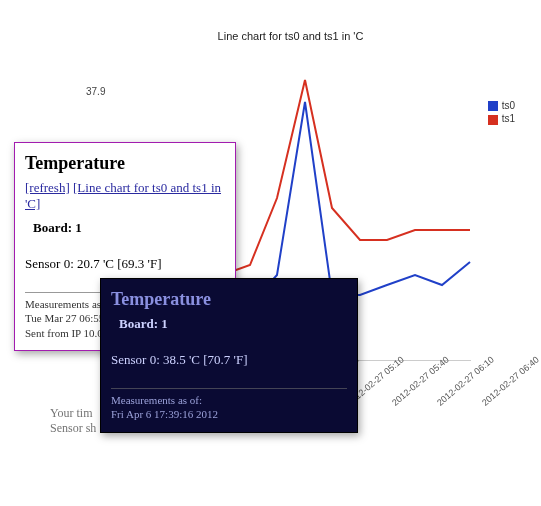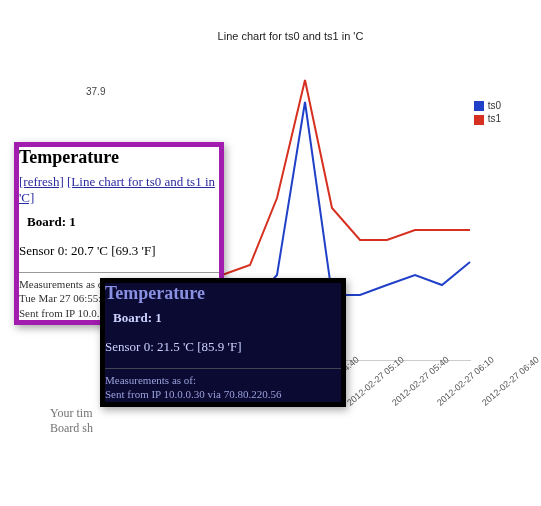--- a/index.html
+++ b/index.html
@@ -1,33 +1,33 @@
 <!DOCTYPE html>
 <html><head>
 <meta charset="utf-8">
 <style>
 html,body{margin:0;padding:0;font-family:Georgia,"Times New Roman",serif;background:#fff;width:541px;height:506px;overflow:hidden}
 .stage{position:relative;width:541px;height:506px}
 .chart-area{position:absolute;left:60px;top:30px;right:20px;height:420px}
 .chart-title{font:11px Arial,sans-serif;text-align:center;color:#222}
 .ytick{position:absolute;font:10px Arial,sans-serif;color:#444}
-.legend{position:absolute;right:20px;top:70px;font:10px Arial,sans-serif;color:#333}
+.legend{position:absolute;right:6px;top:70px;font:10px Arial,sans-serif;color:#333}
 .legend .sw{display:inline-block;width:10px;height:10px;margin-right:4px;vertical-align:middle}
 .legend .row{margin-bottom:2px}
 .sw.blue{background:#2040c8}
 .sw.red{background:#d63020}
 .xlabels{position:absolute;left:0;top:330px;width:100%;height:80px}
 .xl{position:absolute;font:9px Arial,sans-serif;color:#555;transform:rotate(-40deg);transform-origin:left top;white-space:nowrap}
 .axis-bottom{position:absolute;left:80px;right:50px;top:330px;border-top:1px solid #ccc}
-.card{position:absolute;background:#fff;border:5px solid #a21caf;box-shadow:2px 3px 8px rgba(0,0,0,.35)}
+.card{position:absolute;background:#fff;border:1px solid #a21caf;padding:10px;box-shadow:2px 3px 8px rgba(0,0,0,.35)}
 .card h3{font:bold 18px Georgia,serif;margin:0 0 6px;color:#000}
 .card .links{font:13px Georgia,serif;margin:4px 0 8px}
 .card .links a,.card .links span.lnk{color:#2a2aa0;text-decoration:underline;cursor:pointer}
 .card .brd{font:bold 13px Georgia,serif;margin:6px 8px}
-.card .sens{font:13px Georgia,serif;margin:13px 0}
+.card .sens{font:13px Georgia,serif;margin:20px 0}
 .card hr{border:none;border-top:1px solid #999;margin:8px 0 4px}
 .card .finetext{font:11px Georgia,serif;color:#333;line-height:1.3}
 .card.blackish{background:#0a0a33;border-color:#000;color:#9aa0e6}
 .card.blackish h3{color:#8a90e0}
 .card.blackish .links span.lnk{color:#b8beff}
 .card.blackish .brd,.card.blackish .sens{color:#cdd2ff}
 .card.blackish .finetext{color:#9aa0d8}
 .card.blackish hr{border-top:1px solid #445}
 .bgnote{position:absolute;left:50px;bottom:70px;font:12px Georgia,serif;color:#737373;z-index:0}
 svg{overflow:visible}
@@ -59,21 +59,21 @@
     <span class="xl" style="left:240px;top:40px">2012-02-27 04:40</span>
     <span class="xl" style="left:285px;top:40px">2012-02-27 05:10</span>
     <span class="xl" style="left:330px;top:40px">2012-02-27 05:40</span>
     <span class="xl" style="left:375px;top:40px">2012-02-27 06:10</span>
     <span class="xl" style="left:420px;top:40px">2012-02-27 06:40</span>
   </div>
 </div>
 
 <div class="bgnote">
   <div>Your tim</div>
-  <div>Board sh</div>
+  <div>Sensor sh</div>
 </div>
 
 <div class="card" style="left:14px;top:142px;width:200px;z-index:2">
   <h3>Temperature</h3>
   <div class="links">
     <span class="lnk">[refresh]</span>
     <span class="lnk">[Line chart for ts0 and ts1 in 'C]</span>
   </div>
   <div class="brd">Board: 1</div>
   <div class="sens">Sensor 0: 20.7 'C [69.3 'F]</div>
@@ -81,21 +81,21 @@
   <div class="finetext">
     <div>Measurements as of:</div>
     <div>Tue Mar 27 06:55:0</div>
     <div>Sent from IP 10.0.</div>
   </div>
 </div>
 
 <div class="card blackish" style="left:100px;top:278px;width:236px;z-index:3">
   <h3>Temperature</h3>
   <div class="brd">Board: 1</div>
-  <div class="sens">Sensor 0: 21.5 'C [85.9 'F]</div>
+  <div class="sens">Sensor 0: 38.5 'C [70.7 'F]</div>
   <hr>
   <div class="finetext">
     <div>Measurements as of:</div>
-    <div>Sent from IP 10.0.0.30 via 70.80.220.56</div>
+    <div>Fri Apr 6 17:39:16 2012</div>
   </div>
 </div>
 
 </div>
 
 </body></html>

